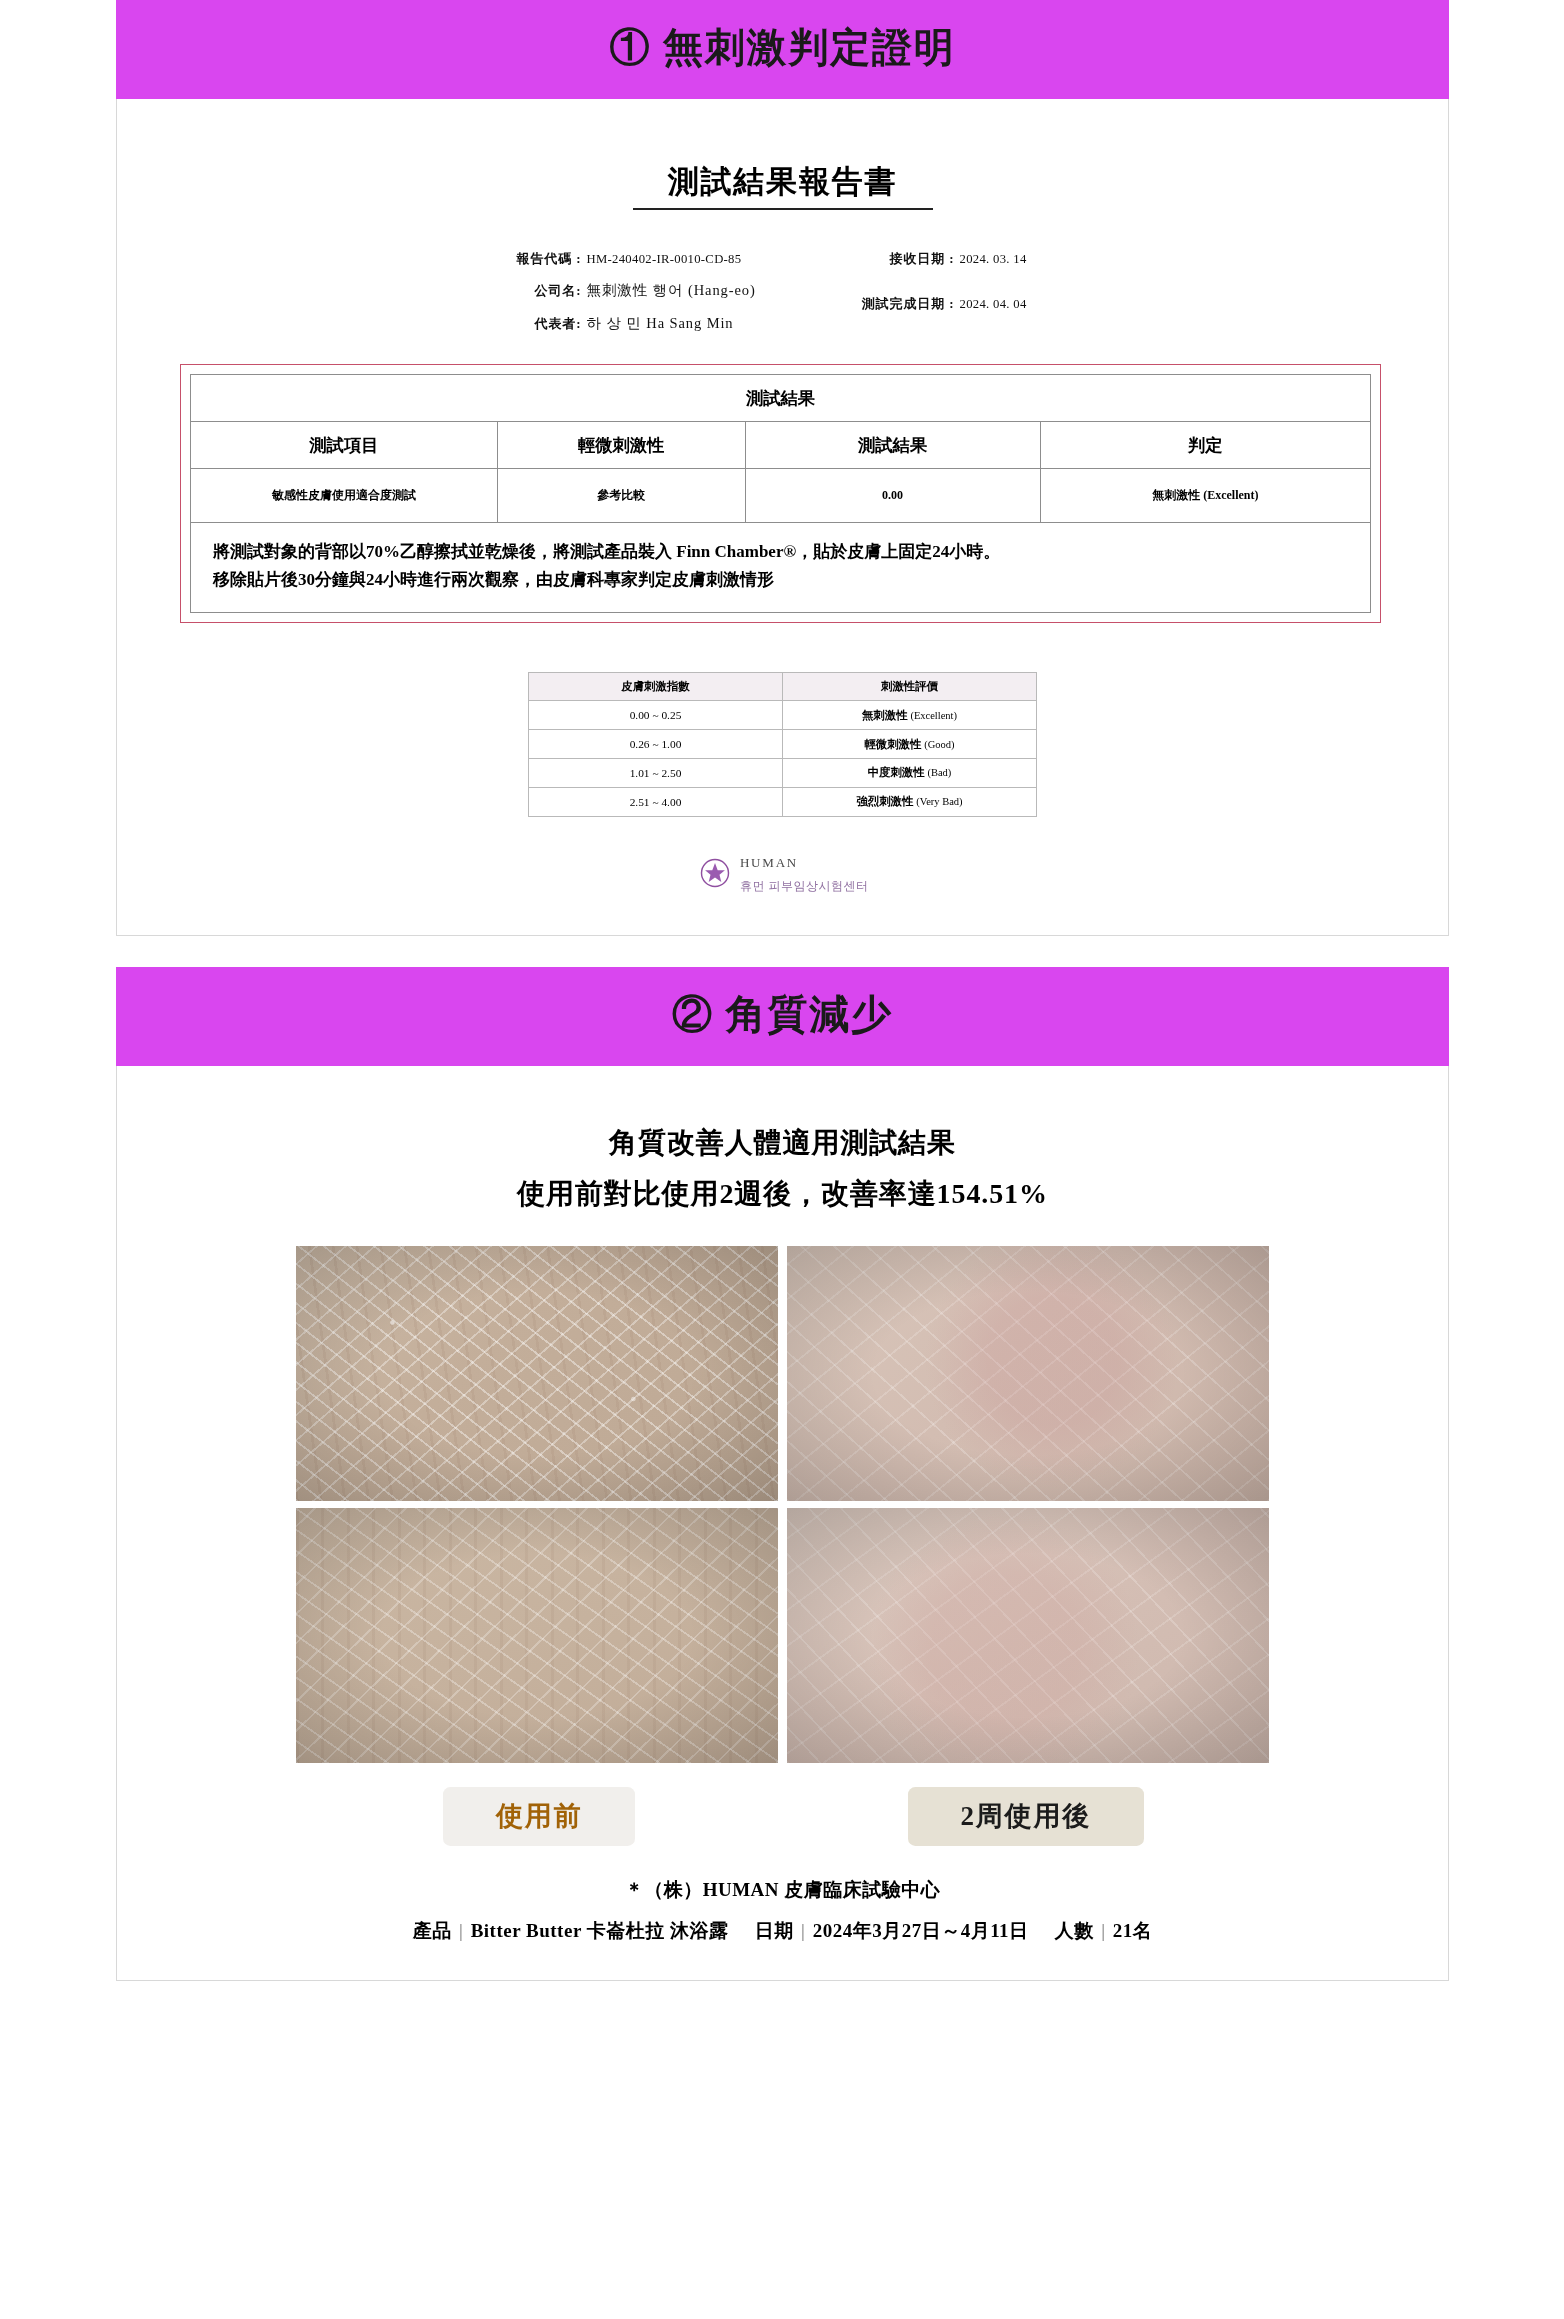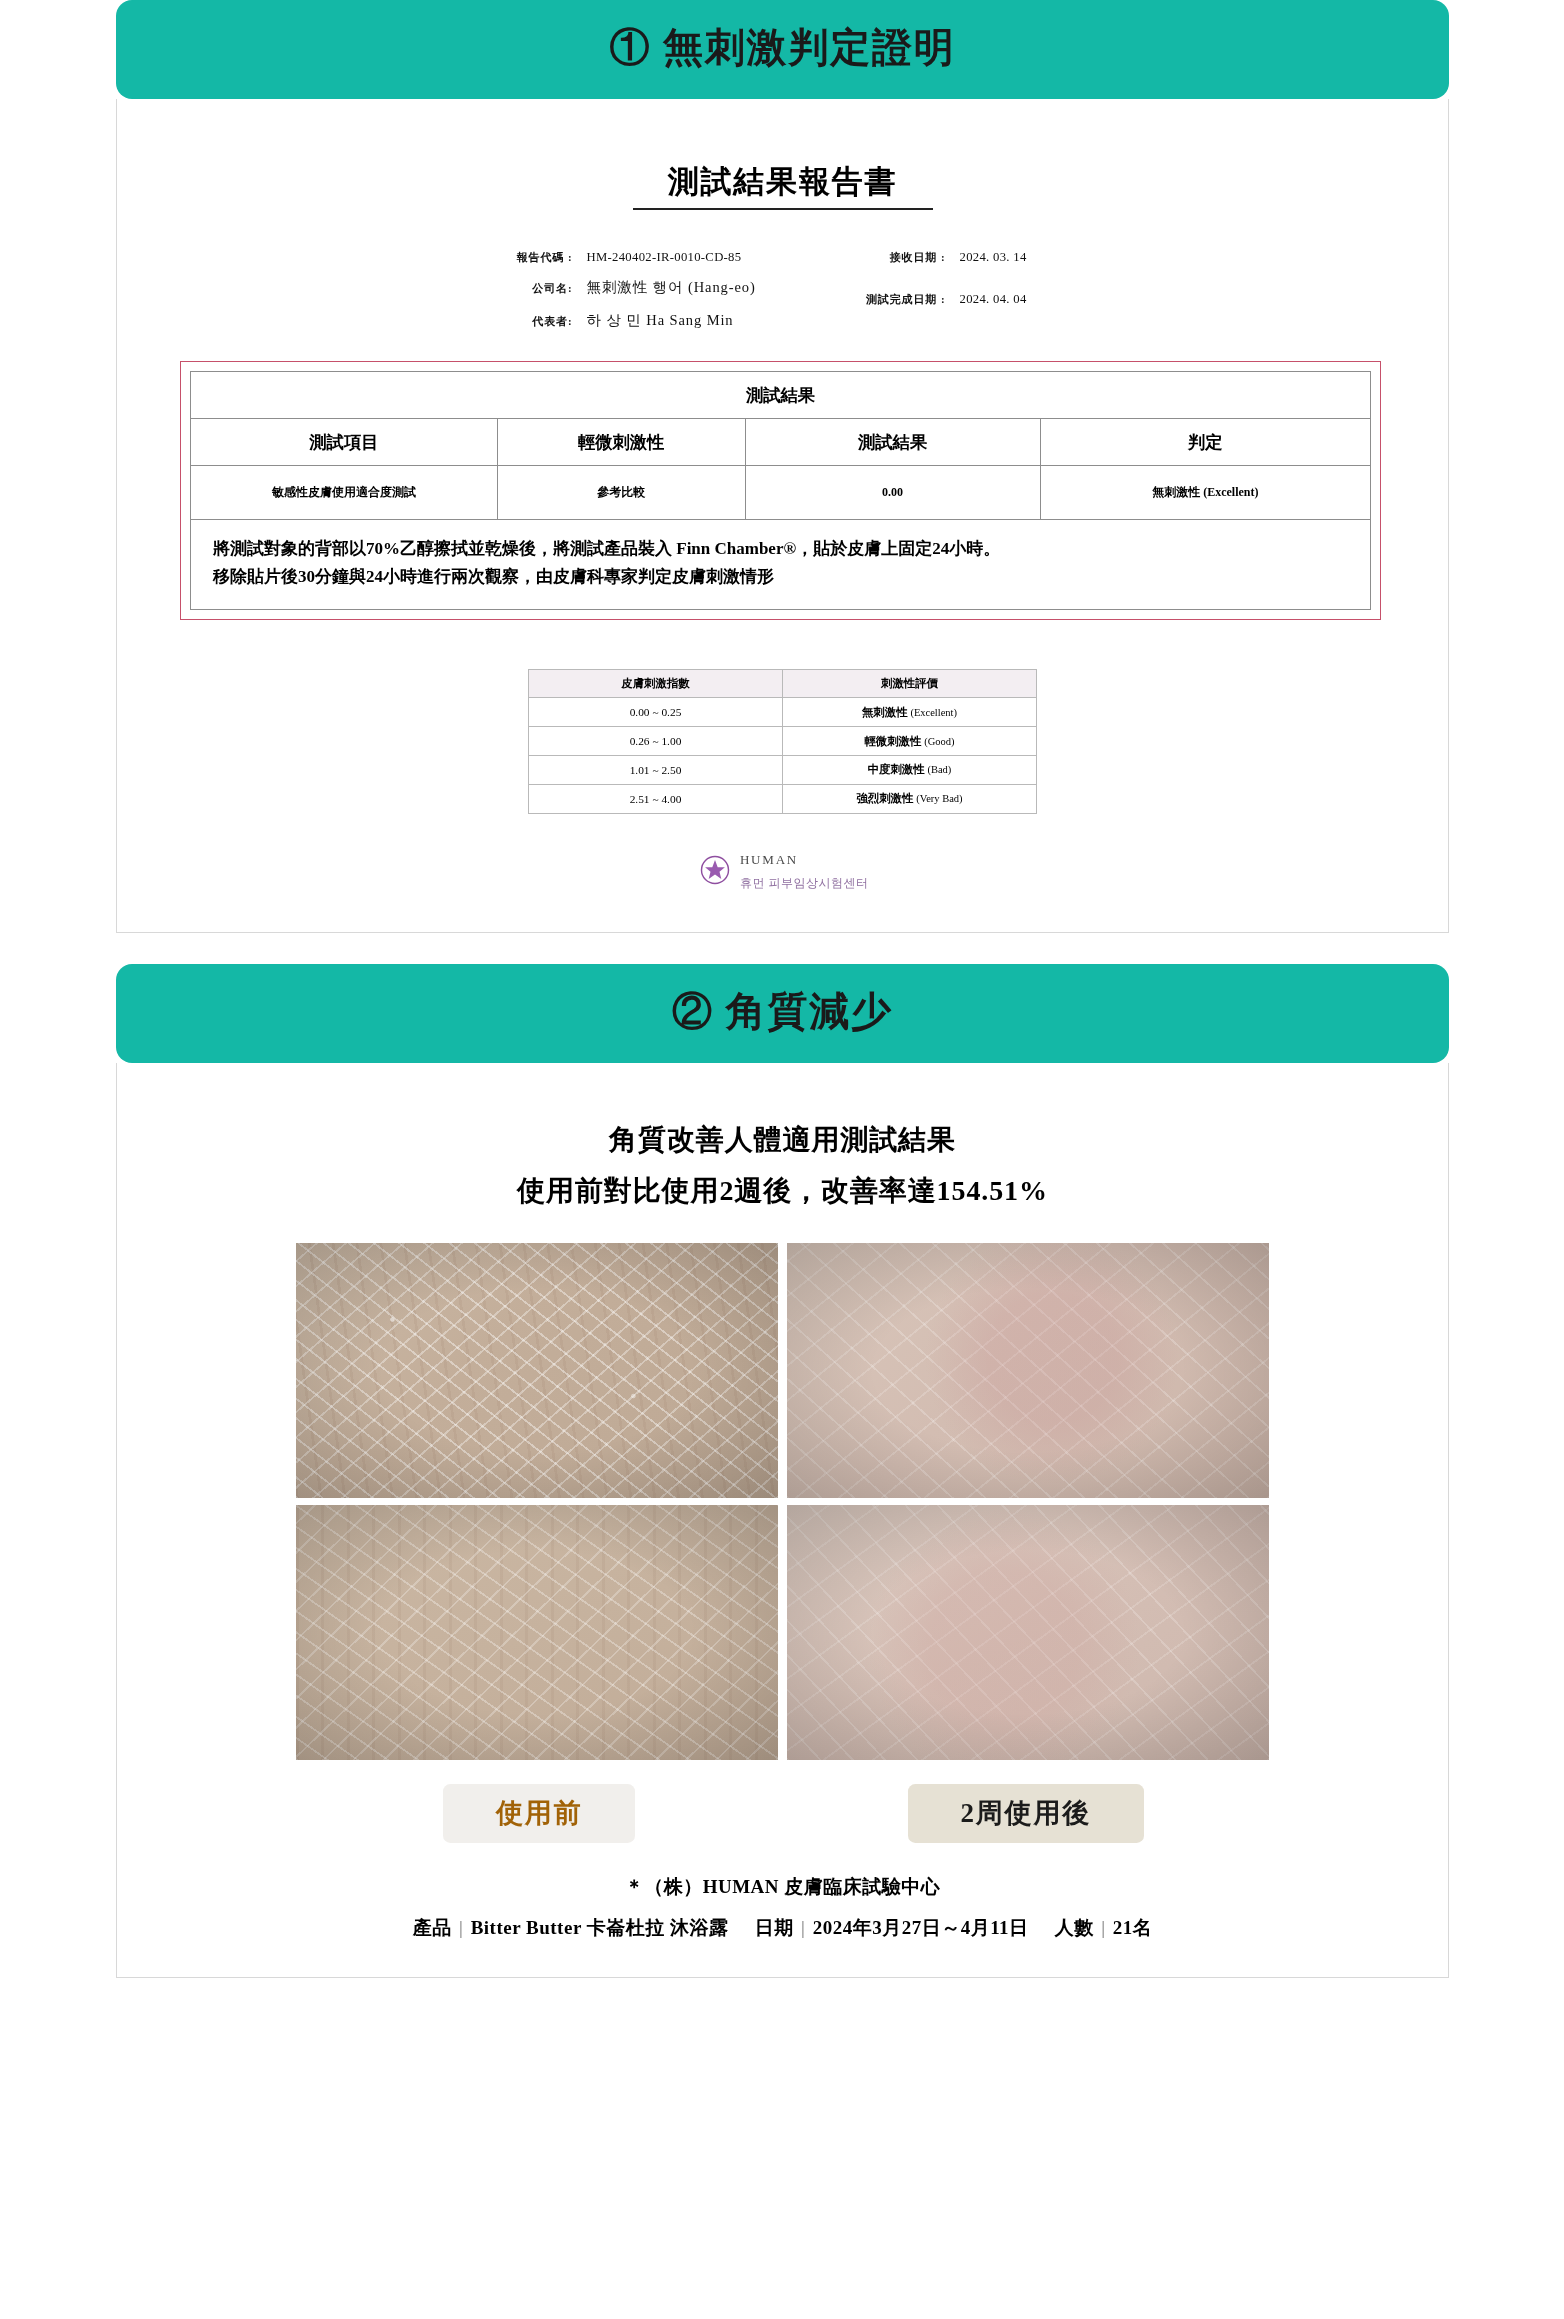--- a/index.html
+++ b/index.html
@@ -17,24 +17,23 @@
     width: 1565px;
     padding: 0;
   }
 
   
   .section {
     margin: 0 116px;
     background: #ffffff;
   }
   .section-header {
-    background: #14b8a6;
+    background: #d946ef;
     text-align: center;
     padding: 20px 0 23.6px 0;
-    border-radius: 16px;
   }
   .section-header h2 {
     margin: 0;
     font-size: 40px;
     font-weight: bold;
     letter-spacing: 1.8px;
     color: #1a1a1a;
     font-family: "Liberation Serif", "DejaVu Serif", serif;
   }
   .section-body {
@@ -73,24 +72,24 @@
   .meta-col.left { width: 355px; }
   .meta-col.right { width: 273px; gap: 27px; }
   .meta-row {
     display: flex;
     align-items: baseline;
     font-size: 13px;
   }
   .meta-label {
     width: 118px;
     text-align: right;
-    padding-right: 14px;
+    padding-right: 5px;
     font-weight: bold;
     color: #111;
-    font-size: 11px;
+    font-size: 13px;
     letter-spacing: 0.9px;
   }
   .meta-label.wide { width: 136px; }
   .meta-value {
     font-size: 12.7px;
     color: #111;
     letter-spacing: 0.3px;
   }
   .meta-value.big {
     font-size: 14.5px;

